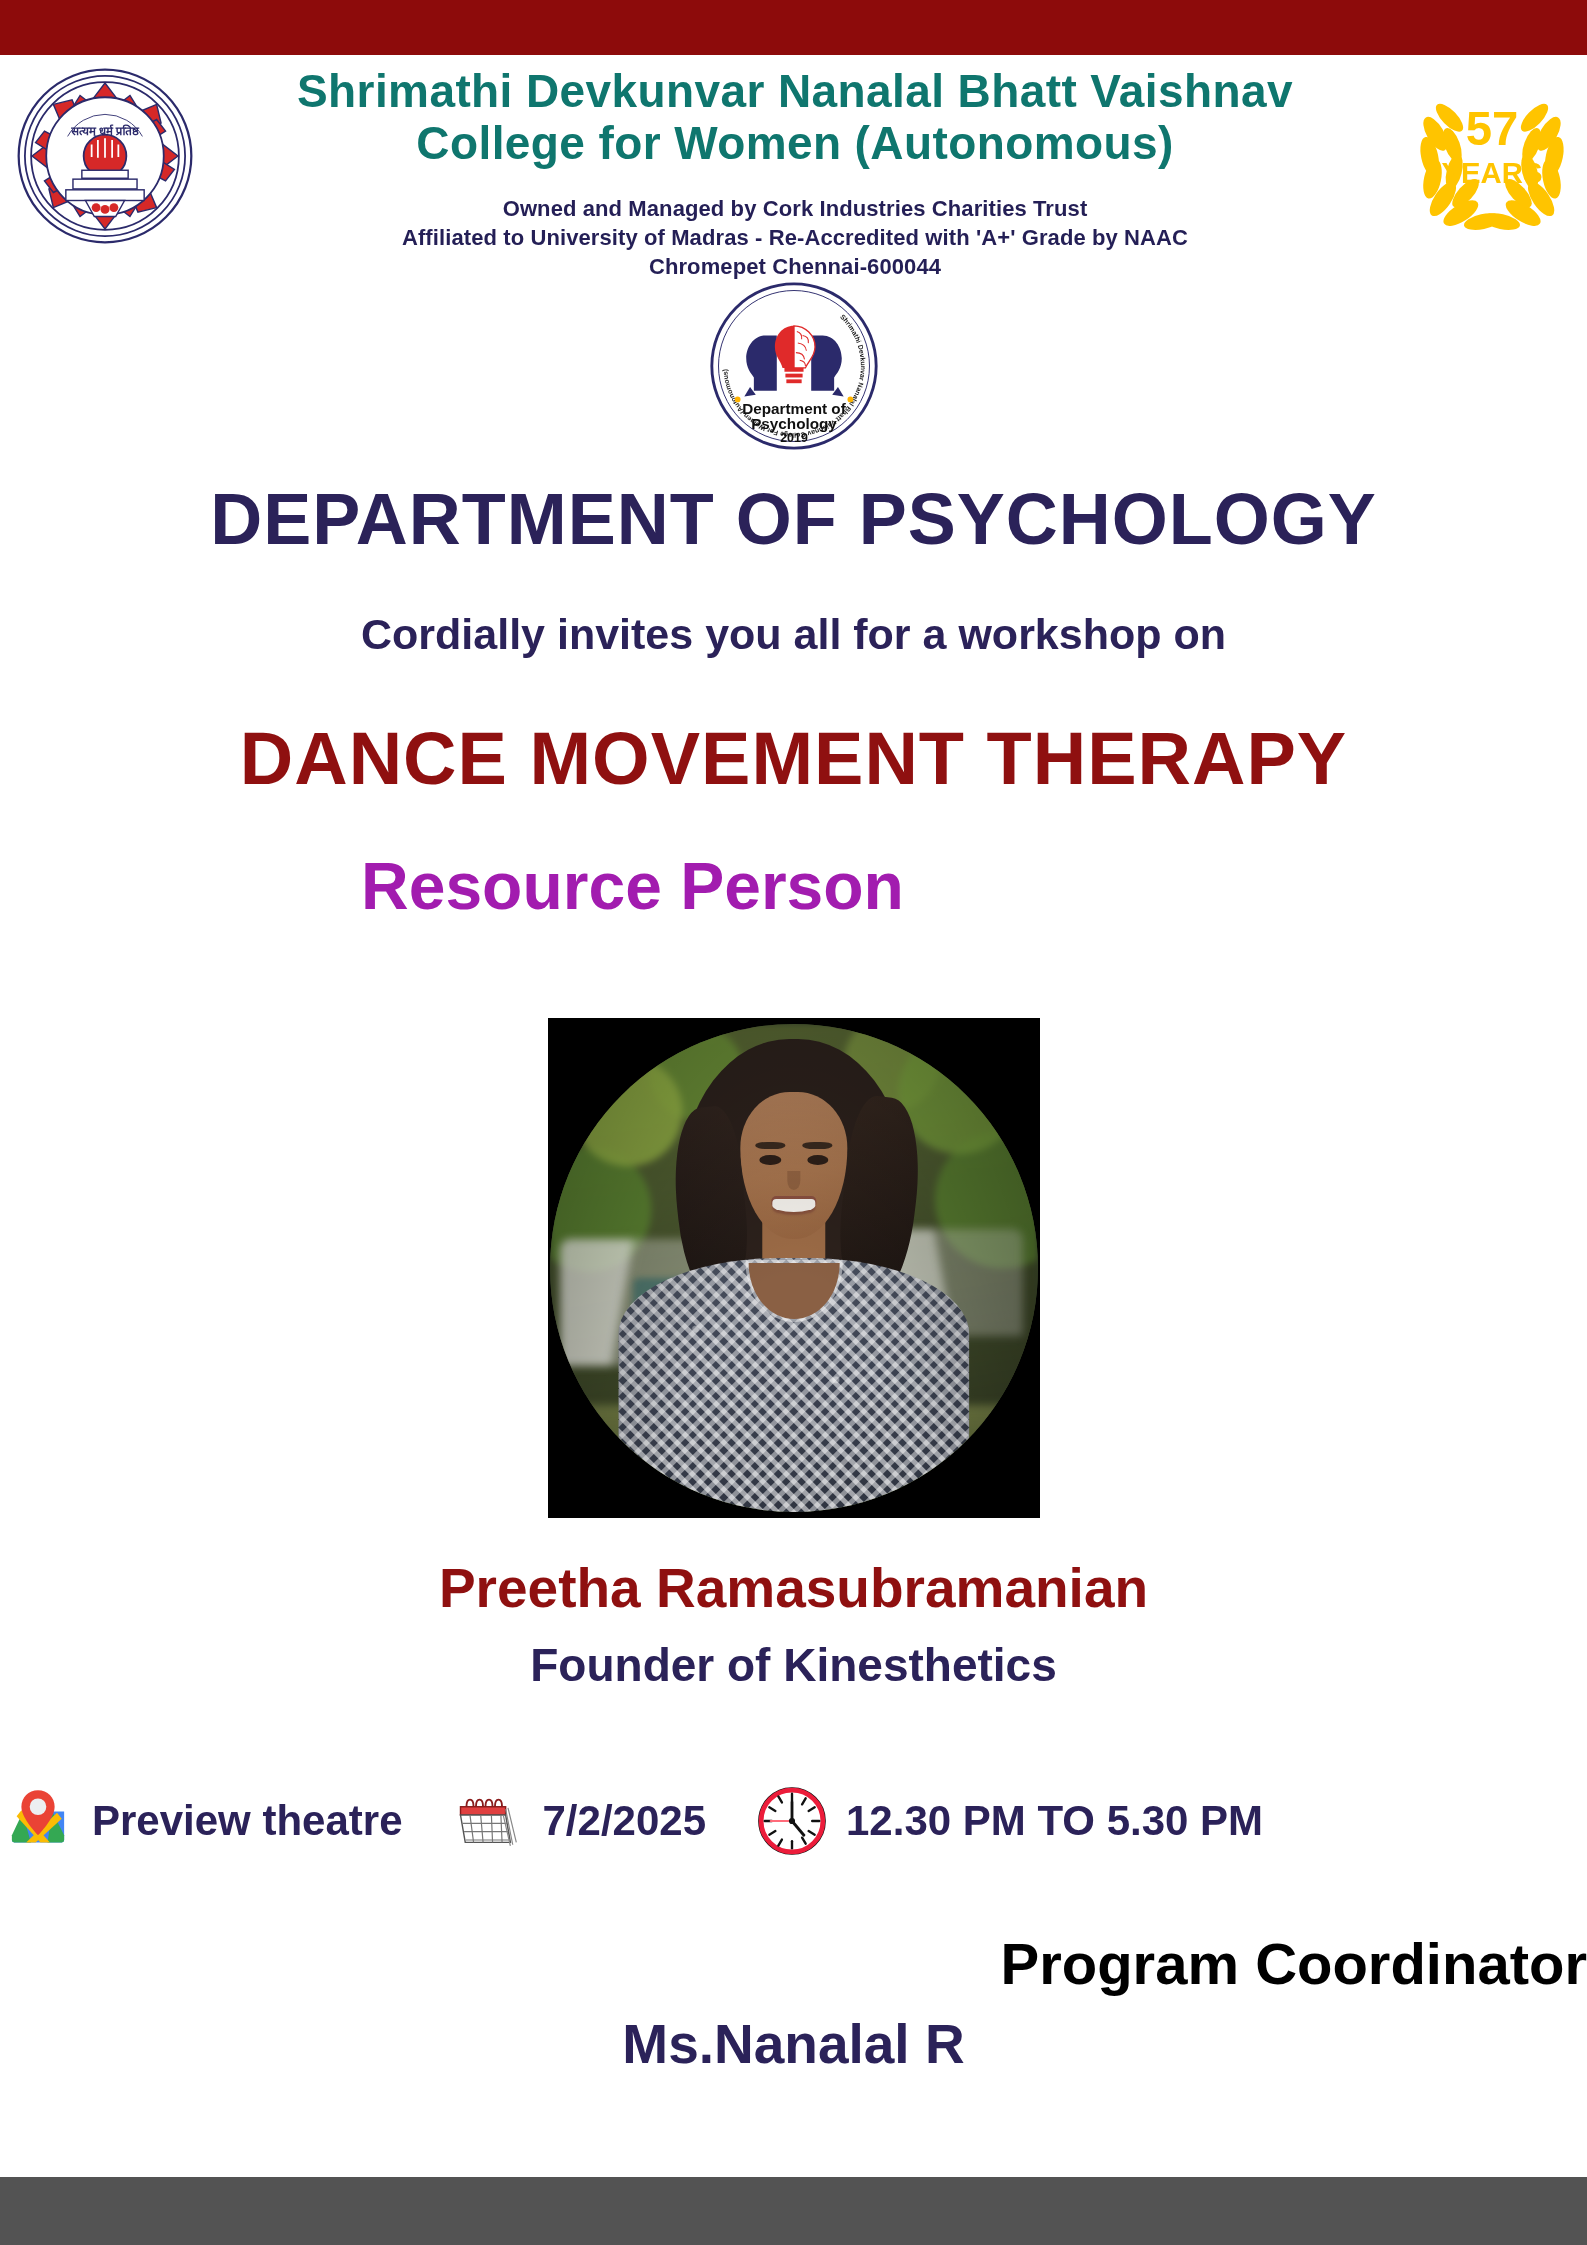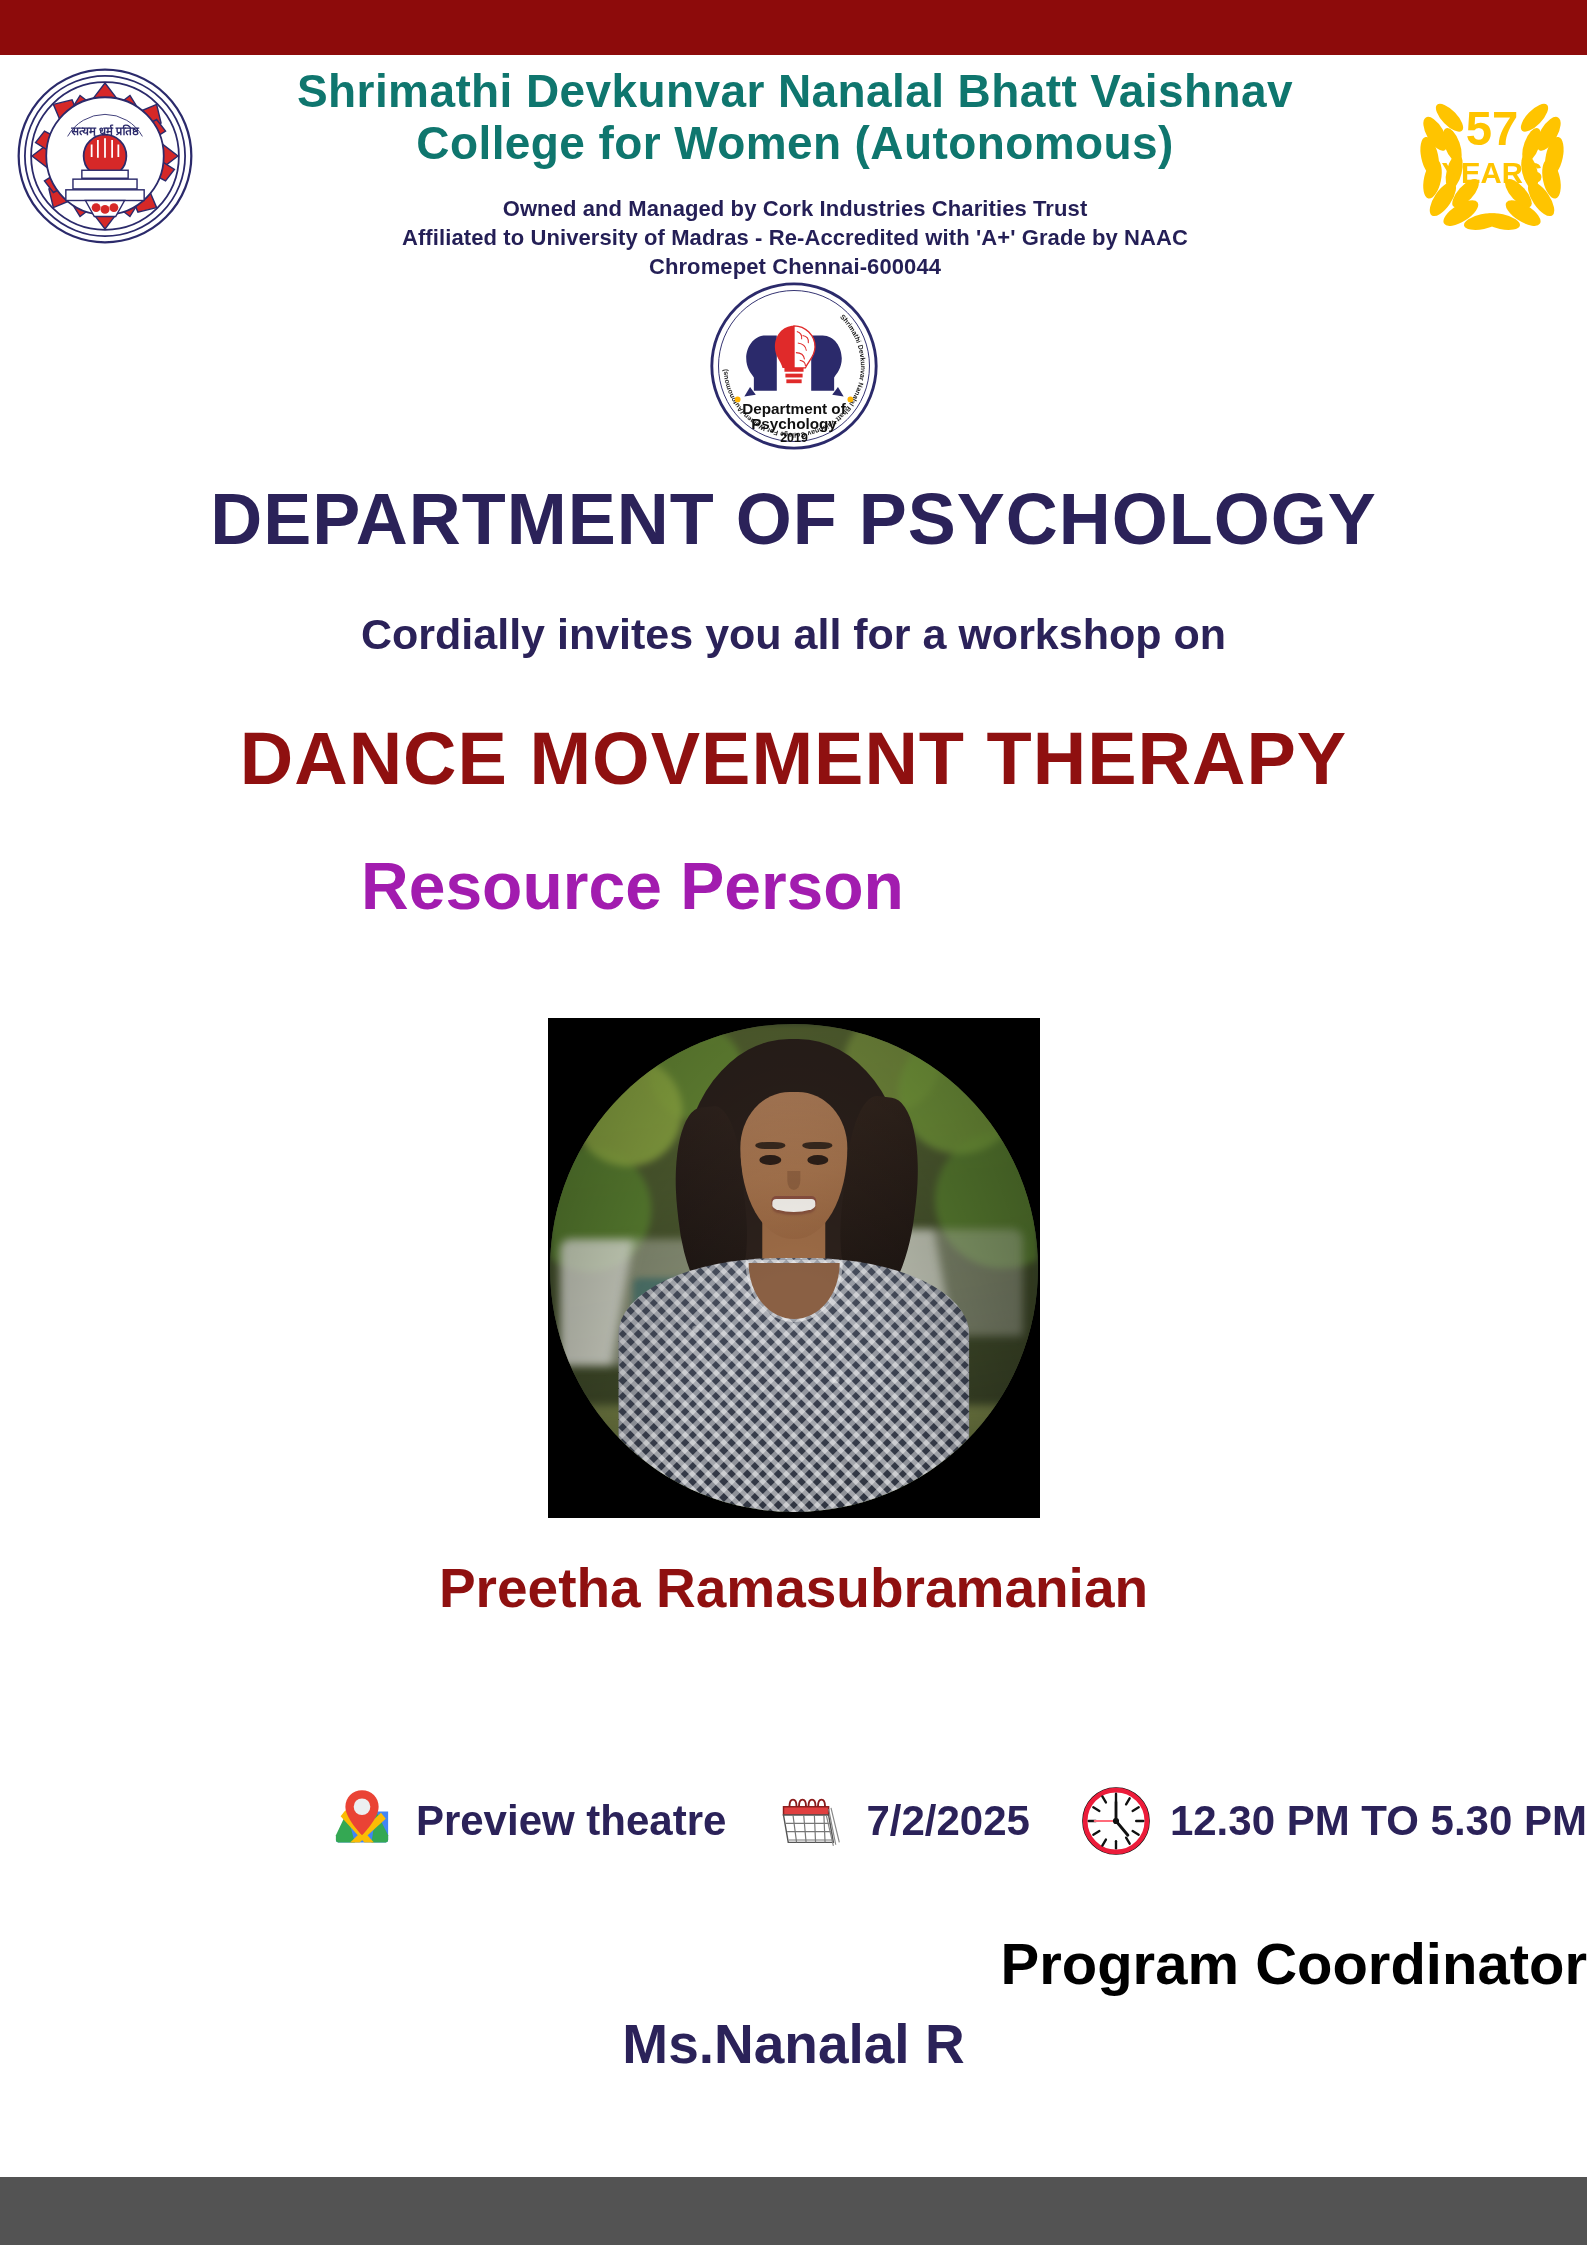--- a/index.html
+++ b/index.html
@@ -365,21 +365,21 @@
 
   
   .details-row {
     position: absolute;
     top: 1768px;
     left: 0;
     width: 1587px;
     height: 105px;
     display: flex;
     align-items: center;
-    justify-content: flex-end;
+    justify-content: flex-start;
     gap: 0;
   }
   .detail-item {
     display: flex;
     align-items: center;
     gap: 16px;
   }
   .detail-item .detail-text {
     font-size: 42px;
     font-weight: bold;
@@ -582,20 +582,21 @@
         <div class="hair-right-lock"></div>
         <div class="torso">
           <div class="collar"></div>
         </div>
       </div>
       <div class="shoulder-shadow"></div>
     </div>
   </div>
 
   <div class="speaker-name">Preetha Ramasubramanian</div>
+  <div class="speaker-role">Founder of Kinesthetics</div>
 
   <div class="details-row">
 
     <div class="detail-item">
       <span class="icon-box">
         <svg viewBox="0 0 64 64" width="76" height="76">
           <path d="M10 48 L22 24 L54 24 L54 48 Q54 50 52 50 L12 50 Q10 50 10 48 Z" fill="#4285f4"></path>
           <path d="M10 48 Q10 50 12 50 L26 50 L19 25 L10 44 Z" fill="#34a853"></path>
           <path d="M44 24 L54 44 L54 48 Q54 50 52 50 L40 50 Z" fill="#34a853"></path>
           <path d="M14 28 L34 50 L42 50 L18 23 Z" fill="#fbbc04"></path>

